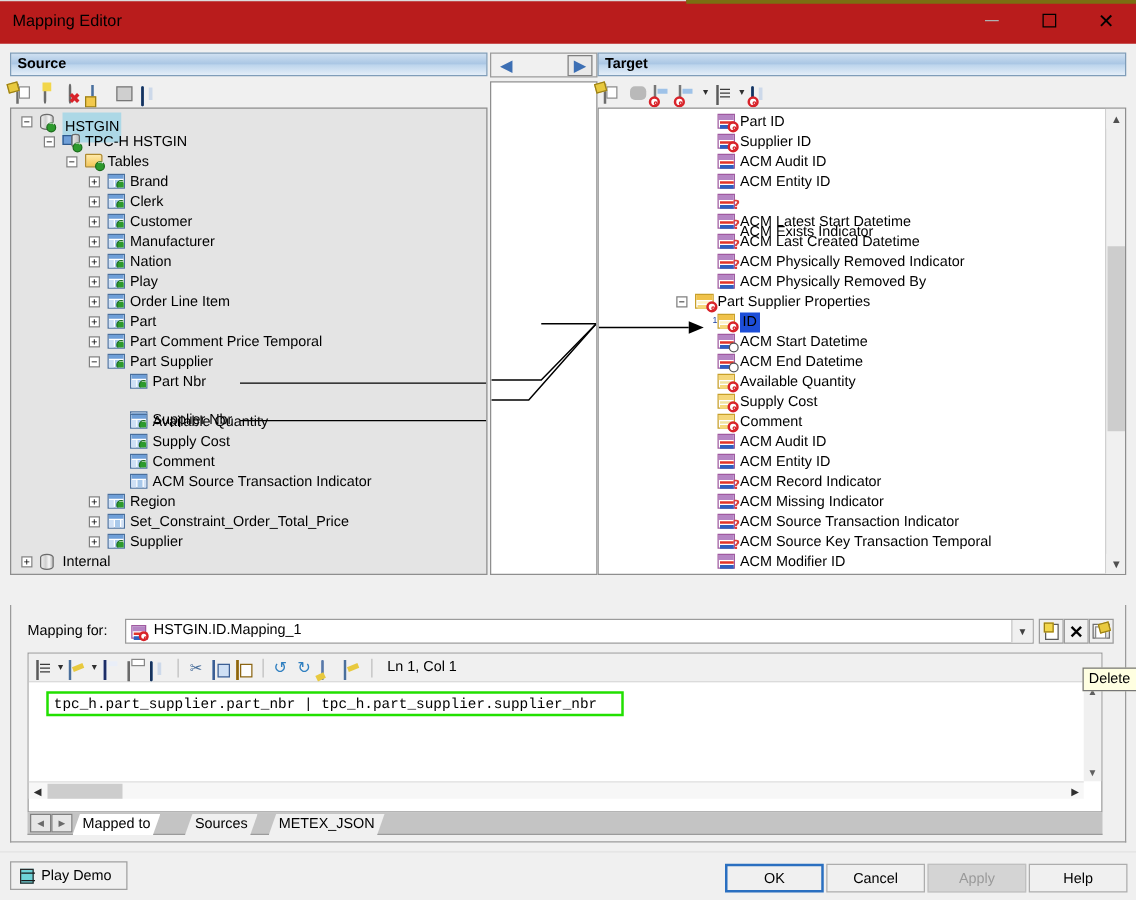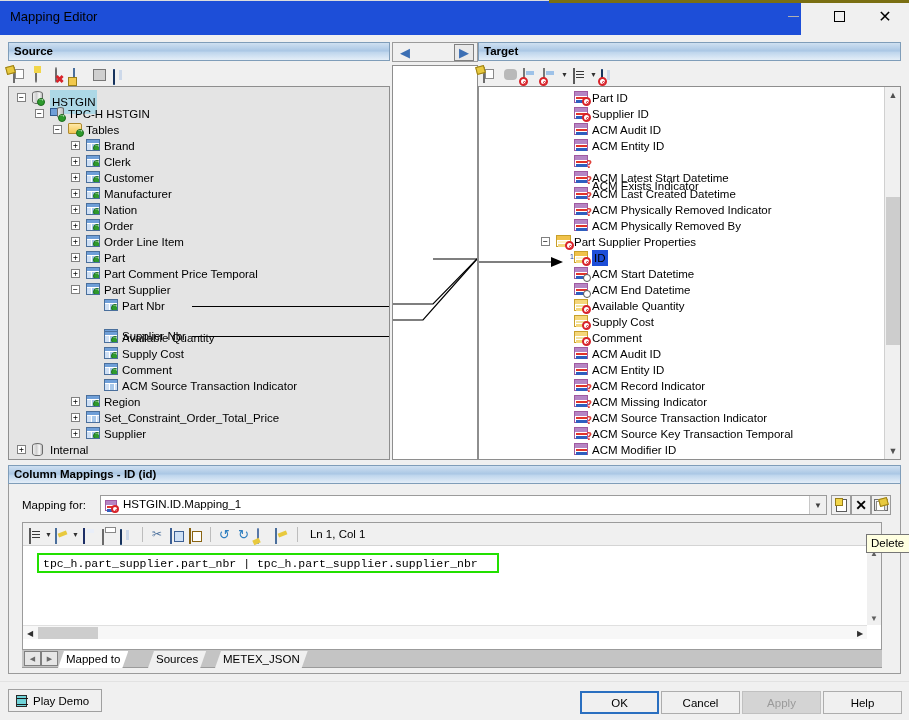--- a/index.html
+++ b/index.html
@@ -9,22 +9,22 @@
     overflow: hidden;
     background: #f0f0f0;
     font-family: "Liberation Sans", sans-serif;
     font-size: 12px;
     color: #000;
   }
   #app { position: relative; width: 909px; height: 720px; background: #f0f0f0; }
 
   
   .titlebar {
-    position: absolute; left: 0; top: 0; width: 801px; height: 35px;
-    background: #1d4ed8;
+    position: absolute; left: 0; top: 0; width: 909px; height: 35px;
+    background: #b91c1c;
     text-align: center;
   }
   .accent-line {
     position: absolute; left: 549px; top: 0; width: 360px; height: 3px;
     background: #7a6f12;
   }
   .accent-line2 {
     position: absolute; left: 0; top: 0; width: 549px; height: 1px;
     background: #dcdcdc;
   }
@@ -429,21 +429,21 @@
           <span class="exp" style="left:62px;">+</span>
           <span class="ico" style="left:77px;">
             <span class="ic-table" style="display:block;">
               <i class="hdr"></i>
               <i class="c1"></i>
               <i class="c2"></i>
               <i class="c3"></i>
               <span class="badge-green"></span>
             </span>
           </span>
-          <span class="lbl " style="left:95px;">Order</span>
+          <span class="lbl " style="left:95px;">Play</span>
         </div>
         <div class="trow" style="position:absolute;left:0;top:147px;width:100%;">
           <span class="exp" style="left:62px;">+</span>
           <span class="ico" style="left:77px;">
             <span class="ic-table" style="display:block;">
               <i class="hdr"></i>
               <i class="c1"></i>
               <i class="c2"></i>
               <i class="c3"></i>
               <span class="badge-green"></span>
@@ -892,21 +892,20 @@
       <div class="up">▲</div>
       <div class="thumb" style="top:110px;height:148px;"></div>
       <div class="dn">▼</div>
     </div>
     <svg style="position:absolute;left:0;top:165px;" width="90" height="20">
       <line x1="0" y1="10" x2="72" y2="10" stroke="#000" stroke-width="1.2"></line>
       <polygon points="72,5 84,10 72,15" fill="#000"></polygon>
     </svg>
   </div>
 
-  <div class="sect-header" id="cm-header">Column Mappings - ID (id)</div>
   <div id="cm-box"></div>
 
   <div id="mapping-for-lbl">Mapping for:</div>
   <div id="mapping-combo">
     <span class="cico ic-tgt" style="width:12px;height:11px;">
         <i class="hd"></i>
         <i class="b1"></i>
         <i class="b2"></i>
         <span class="ring" style="right:-3px;bottom:-3px;width:8px;height:8px;"></span>
       </span>

